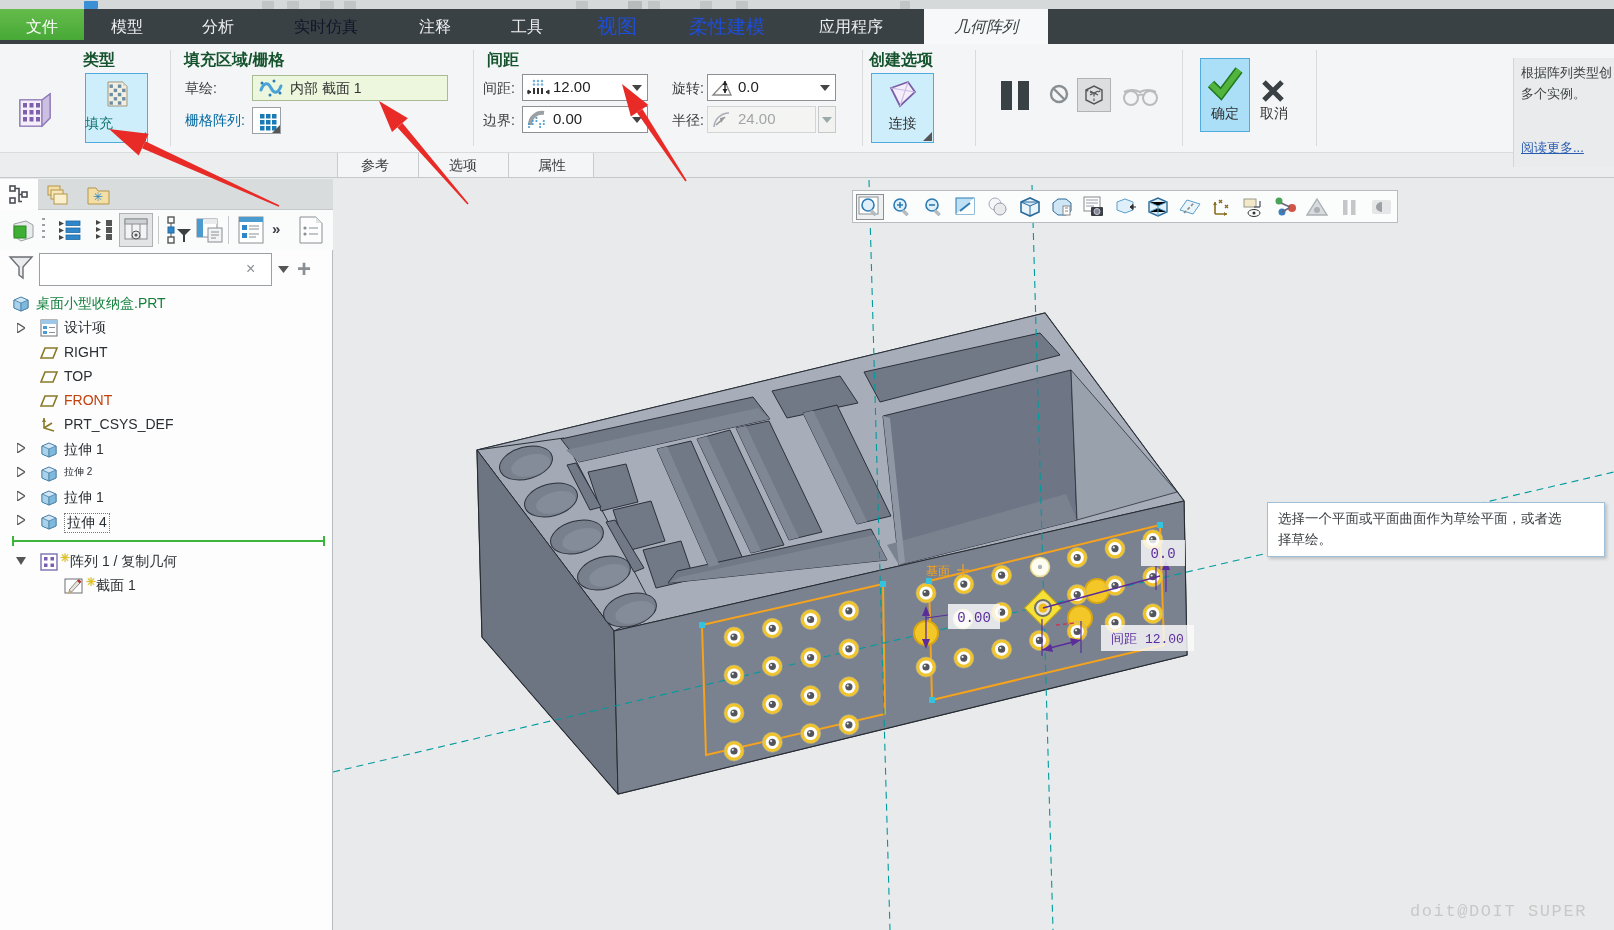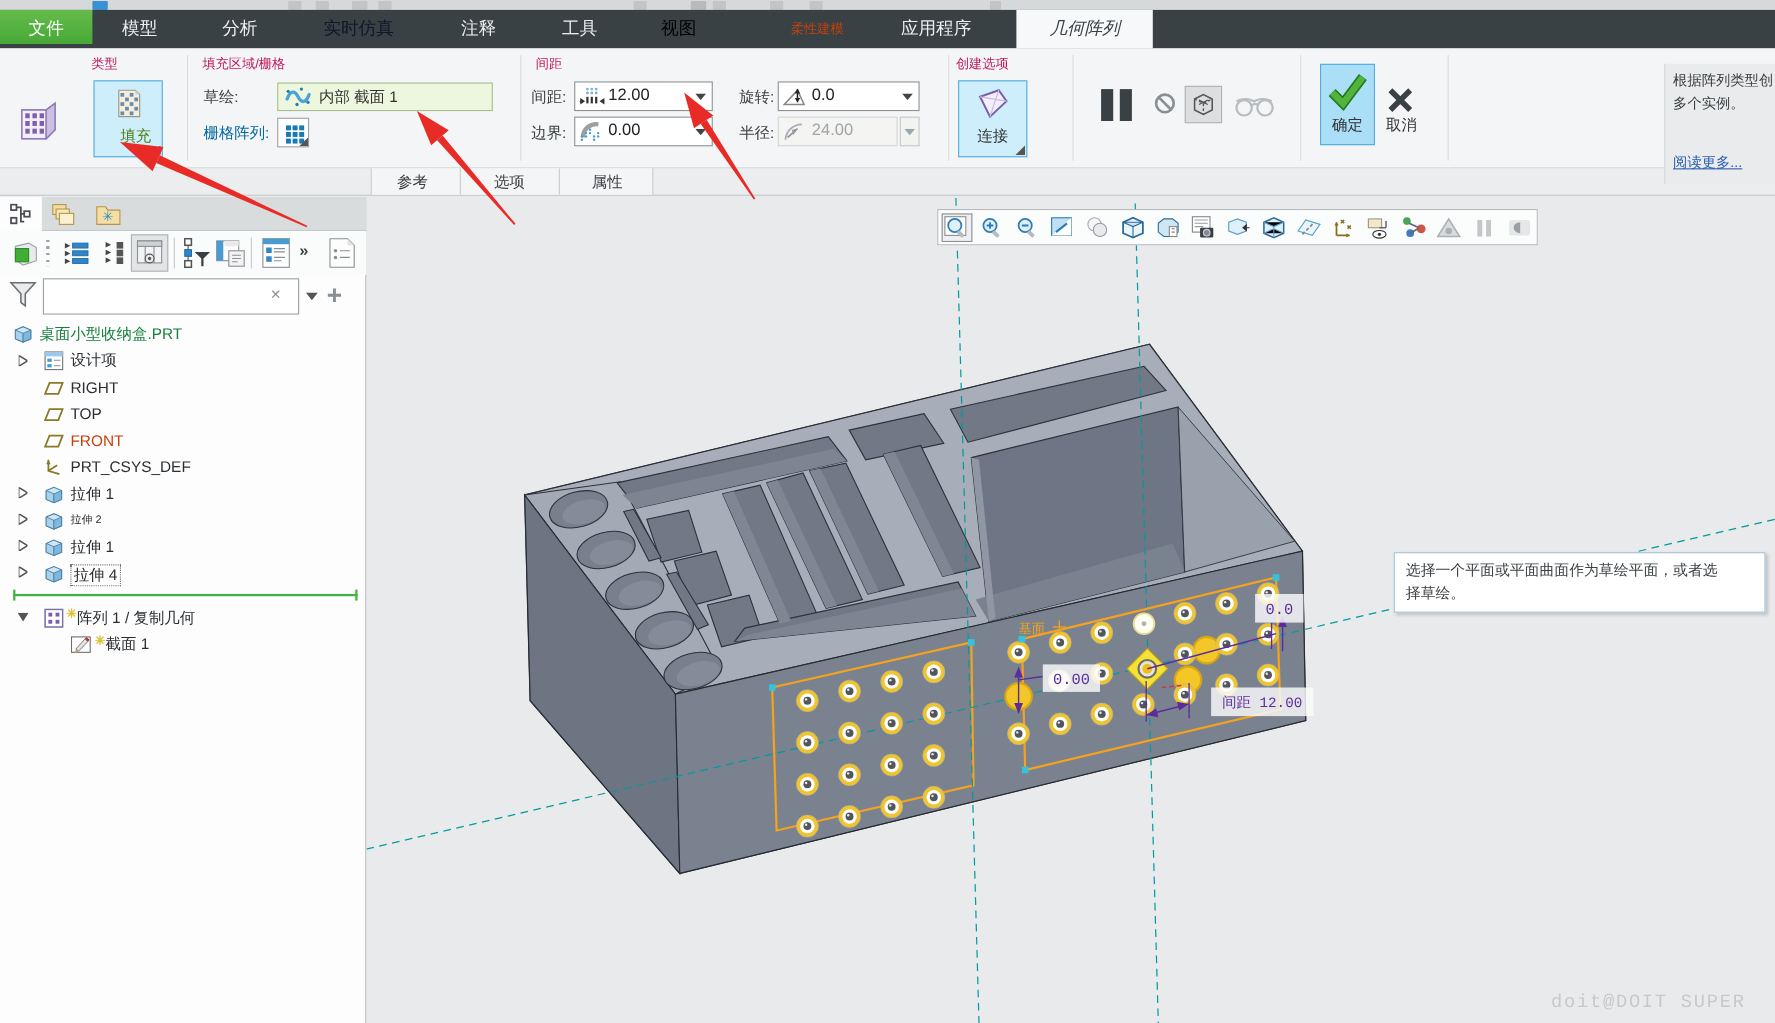--- a/index.html
+++ b/index.html
@@ -1,16 +1,16 @@
 <!DOCTYPE html>
 <html><head><meta charset="utf-8"><style>
 *{margin:0;padding:0;box-sizing:border-box}
 html,body{width:1614px;height:930px;overflow:hidden;font-family:"Liberation Sans",sans-serif;background:#e9eaec;position:relative}
 .abs{position:absolute}
-.glbl{font-size:12px;color:#be185d;font-weight:normal}
+.glbl{font-size:16px;color:#14532d;font-weight:bold}
 </style></head>
 <body>
 <div class="abs" style="left:0;top:0;width:1614px;height:9px;background:#d6d9da"></div>
 <div class="abs" style="left:84px;top:1px;width:14px;height:8px;background:#3b8fd4;border-radius:1px"></div>
 <div class="abs" style="left:262px;top:1px;width:12px;height:8px;background:#c2c5c6;border-radius:1px"></div>
 <div class="abs" style="left:287px;top:1px;width:12px;height:8px;background:#c2c5c6;border-radius:1px"></div>
 <div class="abs" style="left:320px;top:1px;width:14px;height:8px;background:#c2c5c6;border-radius:1px"></div>
 <div class="abs" style="left:344px;top:1px;width:12px;height:8px;background:#c2c5c6;border-radius:1px"></div>
 <div class="abs" style="left:576px;top:1px;width:12px;height:8px;background:#c2c5c6;border-radius:1px"></div>
 <div class="abs" style="left:628px;top:1px;width:14px;height:8px;background:#b8bbbc;border-radius:1px"></div>
@@ -18,22 +18,22 @@
 <div class="abs" style="left:700px;top:1px;width:12px;height:8px;background:#c2c5c6;border-radius:1px"></div>
 <div class="abs" style="left:736px;top:1px;width:12px;height:8px;background:#c2c5c6;border-radius:1px"></div>
 <div class="abs" style="left:900px;top:1px;width:10px;height:8px;background:#c2c5c6;border-radius:1px"></div>
 <div class="abs" style="left:0;top:9px;width:1614px;height:35px;background:#3a4144"></div>
 <div class="abs" style="left:0;top:9px;width:84px;height:31px;background:linear-gradient(#65bb4b,#47a937);color:#fff;font-size:16px;text-align:center;line-height:35px">文件</div>
 <div class="abs" style="left:127px;top:9px;transform:translateX(-50%);color:#eceeee;font-size:16px;line-height:35px">模型</div>
 <div class="abs" style="left:218px;top:9px;transform:translateX(-50%);color:#eceeee;font-size:16px;line-height:35px">分析</div>
 <div class="abs" style="left:326px;top:9px;transform:translateX(-50%);color:#0f172a;font-size:16px;line-height:35px">实时仿真</div>
 <div class="abs" style="left:435px;top:9px;transform:translateX(-50%);color:#eceeee;font-size:16px;line-height:35px">注释</div>
 <div class="abs" style="left:527px;top:9px;transform:translateX(-50%);color:#eceeee;font-size:16px;line-height:35px">工具</div>
-<div class="abs" style="left:617px;top:9px;transform:translateX(-50%);color:#000000;font-size:16px;line-height:35px">视图</div>
-<div class="abs" style="left:743px;top:9px;transform:translateX(-50%);color:#c2410c;font-size:12px;line-height:35px">柔性建模</div>
+<div class="abs" style="left:617px;top:9px;transform:translateX(-50%);color:#1d4ed8;font-size:20px;line-height:35px">视图</div>
+<div class="abs" style="left:727px;top:9px;transform:translateX(-50%);color:#1d4ed8;font-size:19px;line-height:35px">柔性建模</div>
 <div class="abs" style="left:851px;top:9px;transform:translateX(-50%);color:#eceeee;font-size:16px;line-height:35px">应用程序</div>
 <div class="abs" style="left:924px;top:9px;width:124px;height:35px;background:#f7f8f9;color:#3a4145;font-size:16px;font-style:italic;text-align:center;line-height:35px">几何阵列</div>
 <div class="abs" style="left:0;top:44px;width:1614px;height:108px;background:#f4f5f6"></div>
 <div class="abs" style="left:0;top:152px;width:1614px;height:26px;background:#ebedee;border-top:1px solid #d9dbdd;border-bottom:1px solid #c5c8ca"></div>
 <div class="abs" style="left:337px;top:153px;width:256px;height:24px;background:#f4f5f6"></div>
 <div class="abs" style="left:375px;top:153px;transform:translateX(-50%);font-size:14px;color:#3c4043;line-height:25px">参考</div>
 <div class="abs" style="left:463px;top:153px;transform:translateX(-50%);font-size:14px;color:#3c4043;line-height:25px">选项</div>
 <div class="abs" style="left:552px;top:153px;transform:translateX(-50%);font-size:14px;color:#3c4043;line-height:25px">属性</div>
 <div class="abs" style="left:337px;top:153px;width:1px;height:24px;background:#c9ccce"></div>
 <div class="abs" style="left:418px;top:153px;width:1px;height:24px;background:#c9ccce"></div>
@@ -71,21 +71,21 @@
     <rect x="7.5" y="22.3" width="3.4" height="3.4" fill="#6b8ea6"></rect>
     <rect x="11.7" y="9.7" width="3.4" height="3.4" fill="#6b8ea6"></rect>
     <rect x="11.7" y="18.1" width="3.4" height="3.4" fill="#6b8ea6"></rect>
     <rect x="15.9" y="5.5" width="3.4" height="3.4" fill="#6b8ea6"></rect>
     <rect x="15.9" y="13.9" width="3.4" height="3.4" fill="#6b8ea6"></rect>
     <rect x="15.9" y="22.3" width="3.4" height="3.4" fill="#6b8ea6"></rect>
     <rect x="20.1" y="9.7" width="3.4" height="3.4" fill="#6b8ea6"></rect>
     <rect x="20.1" y="18.1" width="3.4" height="3.4" fill="#6b8ea6"></rect>
     <path d="M21,3 l4,4 h-4 z" fill="#d8d3c0"></path>
   </svg>
-<div class="abs" style="left:85px;top:115px;width:77px;text-align:center;font-size:14px;color:#4d7c0f">填充</div>
+<div class="abs" style="left:85px;top:115px;width:77px;font-size:14px;color:#0f766e">填充</div>
 <svg class="abs" style="left:137px;top:132px" width="9" height="9">
     <polygon points="9,0 9,9 0,9" fill="#555"></polygon>
   </svg>
 <div class="abs" style="left:871px;top:73px;width:63px;height:70px;background:#cfeefc;border:1px solid #52abdc"></div>
 <svg class="abs" style="left:888px;top:79px" width="30" height="30" viewBox="0 0 30 30">
     <polygon points="3,9 20,3 27,13 12,27" fill="#f4eefb" stroke="#7a5fa8" stroke-width="1.8"></polygon>
     <path d="M3,9 L27,13 M20,3 L12,27" stroke="#c9bbe2" stroke-width="1.1"></path>
   </svg>
 <div class="abs" style="left:871px;top:115px;width:63px;text-align:center;font-size:14px;color:#333">连接</div>
 <svg class="abs" style="left:923px;top:132px" width="9" height="9">

